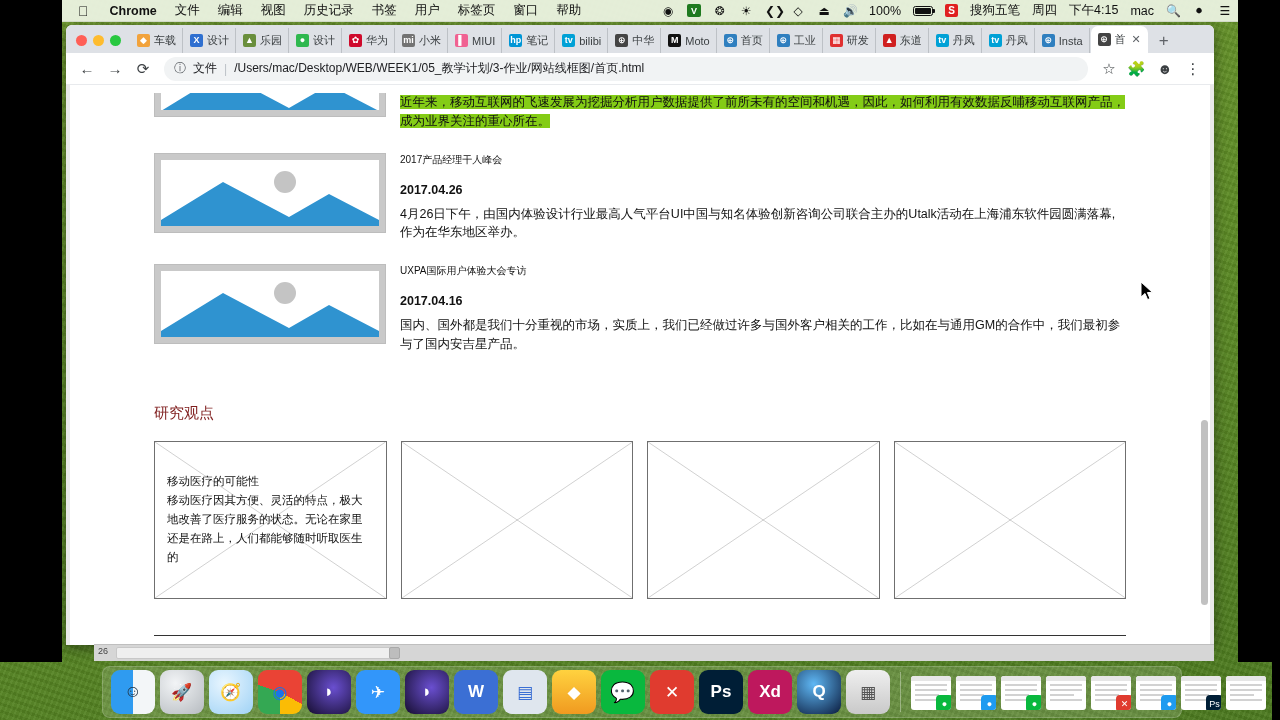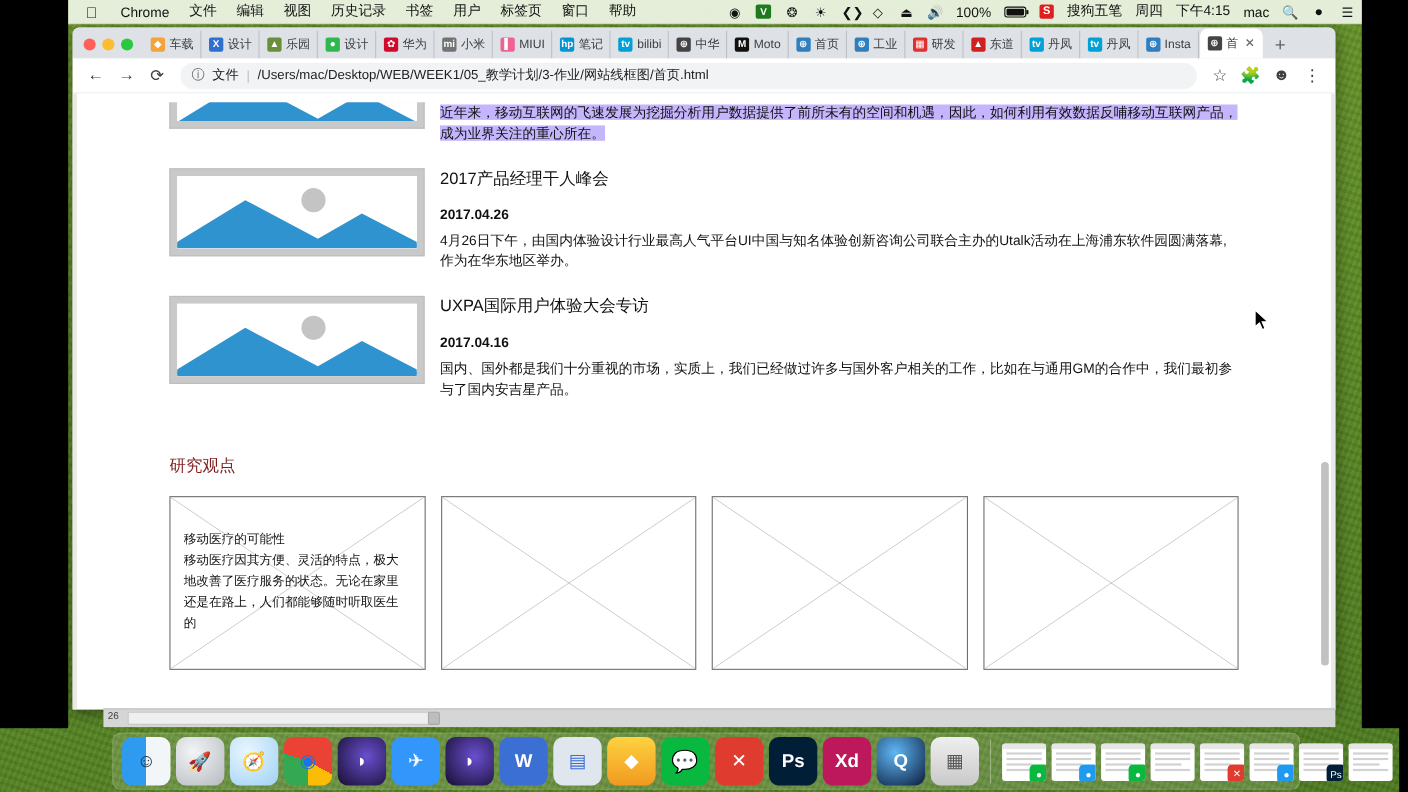--- a/index.html
+++ b/index.html
@@ -30,21 +30,21 @@
   #menubar {
     position: absolute; left: 62px; top: 0; right: 42px; height: 22px;
     background: rgba(236,243,226,0.94);
     display: flex; align-items: center;
     font-size: 12.5px; color: #111;
     z-index: 70;
     border-bottom: 1px solid rgba(0,0,0,0.08);
   }
   #menubar .apple { padding: 0 12px 0 16px; font-size: 14px; line-height: 1; }
   #menubar .mitem { padding: 0 9px; white-space: nowrap; }
-  #menubar .mitem.bold { font-weight: normal; }
+  #menubar .mitem.bold { font-weight: bold; }
   #menubar .spacer { flex: 1; }
   #menubar .sitem { padding: 0 6px; display:flex; align-items:center; white-space: nowrap;}
   .mb-ico { display:inline-block; width:14px; height:14px; line-height:14px; text-align:center; font-size:12px;}
   .vc-ico { width:14px;height:13px;background:#1f7a1f;color:#fff;font-size:9px;font-weight:bold;
             display:inline-flex;align-items:center;justify-content:center;border-radius:2px;}
   .sg-ico { width:13px;height:13px;background:#e02020;color:#fff;font-size:10px;font-weight:bold;
             display:inline-flex;align-items:center;justify-content:center;border-radius:2px;}
   .batt { width:20px;height:10px;border:1.2px solid #111;border-radius:2.5px;position:relative;display:inline-block;}
   .batt:after{content:"";position:absolute;right:-3px;top:2.5px;width:2px;height:4px;background:#111;border-radius:0 1px 1px 0;}
   .batt i{position:absolute;left:1px;top:1px;bottom:1px;width:16px;background:#111;border-radius:1px;display:block;}
@@ -113,24 +113,24 @@
 
   
   .article { display:flex; gap: 14px; padding: 8px 0 14px 0; }
   .thumb {
     flex: none; width: 232px; height: 80px;
     background: #c9c9c9; border: 1px solid #bdbdbd; padding: 6px;
   }
   .thumb .inner { width:100%; height:100%; background:#fff; position:relative; overflow:hidden;}
   .thumb .inner svg { display:block; width:100%; height:100%; }
   .art-body { flex: 1; min-width:0; }
-  .art-title { font-size: 15px; color:#111; margin-bottom: 16px; }
+  .art-title { font-size: 10px; color:#111; margin-bottom: 16px; }
   .art-date  { font-size: 12.5px; color:#111; margin-bottom: 8px; font-weight:600;}
   .art-text  { font-size: 12.5px; color:#111; line-height: 1.5; }
-  .art-text.sel { background: #c4b5fd; display:inline; }
+  .art-text.sel { background: #84cc16; display:inline; }
 
   
   .section-title { font-size: 15px; color:#7f1d1d; margin: 36px 0 18px 0; }
   .grid { display:flex; gap: 14px; }
   .cell {
     flex:1; height: 158px; border:1px solid #6f6f6f; position:relative;
     display:flex; align-items:center; justify-content:center; text-align:left;
     overflow:hidden;
   }
   .cell .xlines { position:absolute; inset:0; }

